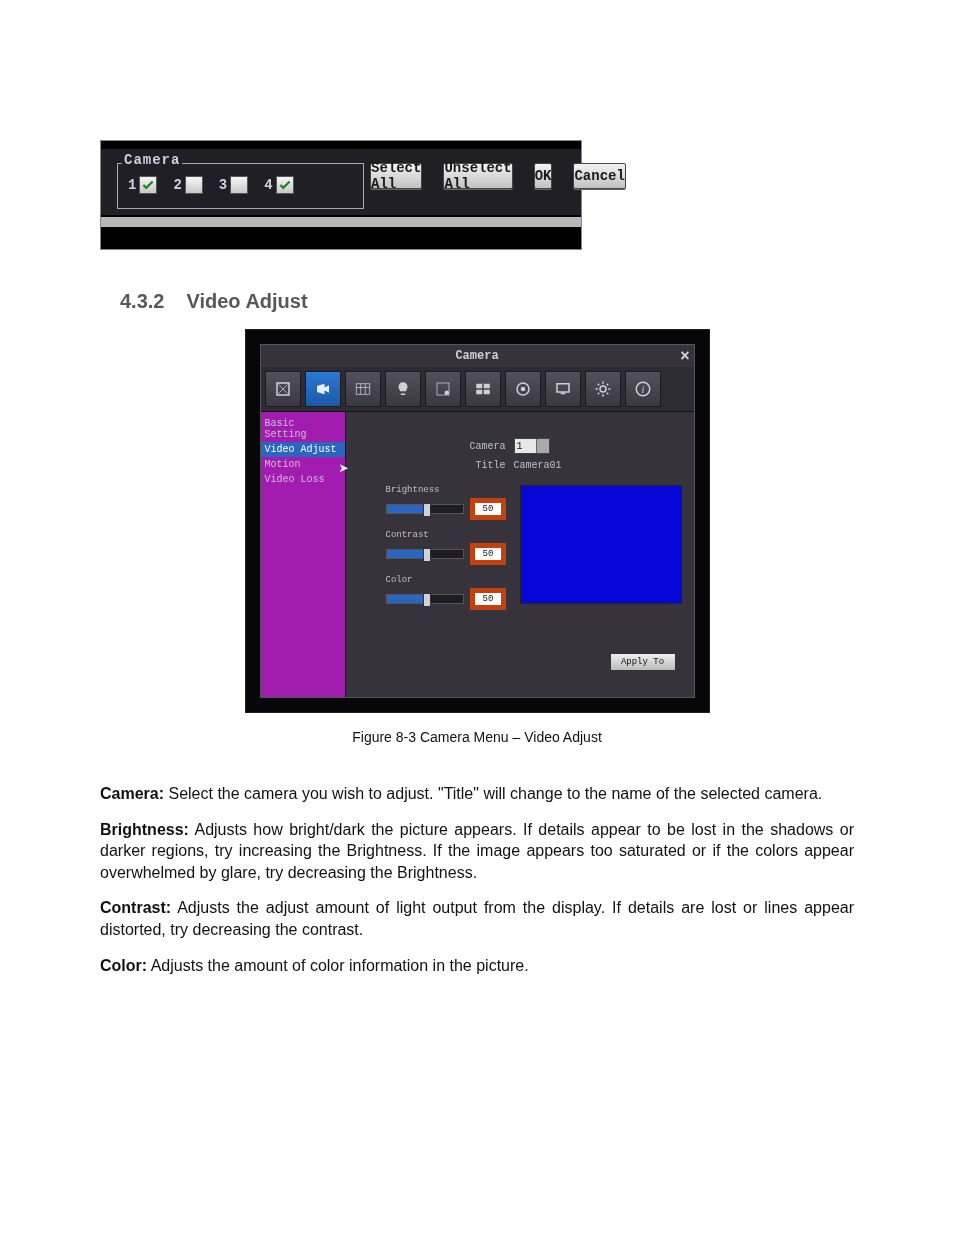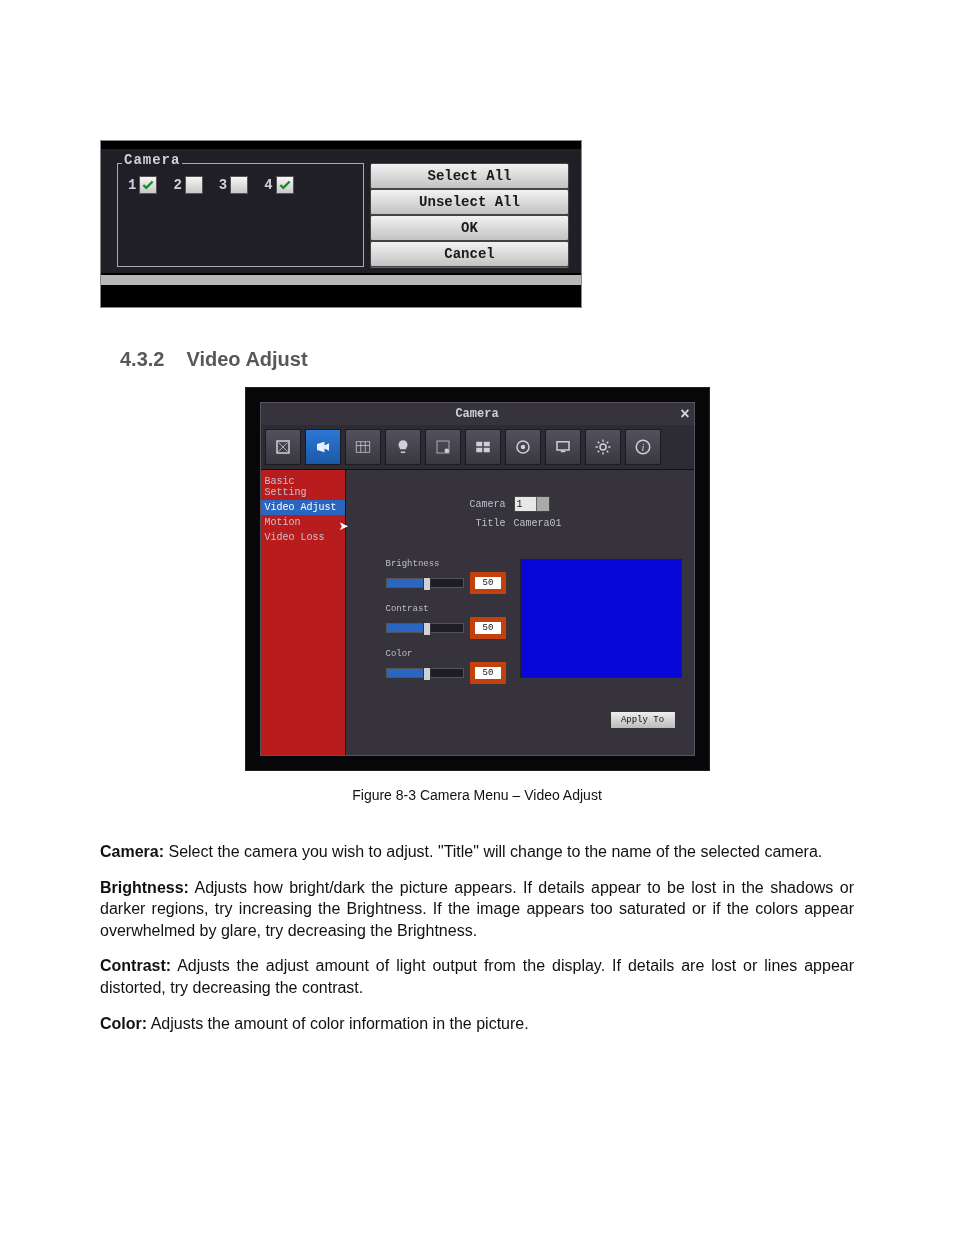--- a/index.html
+++ b/index.html
@@ -10,47 +10,47 @@
 .camsel-inner{background:#201f25;padding:14px 6px 6px 6px}
 .camsel-row{display:flex}
 .fieldset{border:1px solid #aaa7b8;margin:0 6px 0 10px;padding:6px 10px 14px 10px;flex:0 0 225px;position:relative}
 .fieldset-legend{position:absolute;top:-12px;left:4px;background:#201f25;color:#d0cfdc;font-family:"Courier New",monospace;font-weight:bold;font-size:14px;padding:0 2px;letter-spacing:1px}
 .cnums{display:flex;gap:16px;margin-top:6px}
 .cnum{display:flex;align-items:center;gap:3px}
 .cnum-label{color:#d0cfdc;font-family:"Courier New",monospace;font-weight:bold;font-size:14px}
 .ckbox{width:16px;height:16px;background:linear-gradient(#f6f6f6,#c8c8c8);border:1px solid #555;display:flex;align-items:center;justify-content:center}
 .ckbox svg{width:14px;height:14px;display:none}
 .ckbox.checked svg{display:block}
-.btncol{flex:1;display:flex;flex-direction:column;gap:0;padding-right:6px}
+.btncol{flex:1;display:flex;flex-direction:row;gap:21px;padding-right:6px}
 .winbtn{background:linear-gradient(#f2f2f2,#c2c2c2);border:1px solid #444;height:24px;display:flex;align-items:center;justify-content:center;font-family:"Courier New",monospace;font-weight:bold;font-size:14px;color:#1a1a1a;border-radius:2px;box-shadow:0 1px 0 #666}
 .graybar{height:10px;background:#b7b7b7;margin-top:2px}
 
 
 .sect-h{font-family:Arial,sans-serif;font-weight:bold;color:#585858;font-size:20px;margin:30px 0 16px 20px}
 .sect-h .num{margin-right:22px}
 
 
 .vashot{width:435px;margin:0 auto;background:#07070a;padding:14px;border:1px solid #222}
 .vawindow{background:#36333c;border:1px solid #56535e;position:relative}
 .vatitlebar{height:22px;display:flex;align-items:center;justify-content:center;color:#cfcfd8;font:bold 12px/1 "Courier New",monospace;position:relative}
 .vaclose{position:absolute;right:4px;top:2px;color:#d8d8e2;font:bold 16px Arial}
 .vatoolbar{display:flex;gap:4px;padding:4px;background:#2d2b33;border-bottom:1px solid #111}
 .vatool{width:34px;height:34px;background:linear-gradient(#53515d,#39373f);border:1px solid #1b1a1f;display:flex;align-items:center;justify-content:center;color:#c9c9d2}
 .vatool.active{background:linear-gradient(#2c78d4,#1a59a6)}
 .vabody{display:flex;min-height:285px}
-.vasidebar{width:85px;border-right:1px solid #111;padding:4px 0;background:#b91c1c}
+.vasidebar{width:85px;border-right:1px solid #111;padding:4px 0;background:#a21caf}
 .vaside-item{color:#c4c4d0;font:10px "Courier New",monospace;padding:2px 4px}
 .vaside-item.sel{background:#2a66bf;color:#fff}
 .vamain{flex:1;padding:26px 12px 10px 40px;position:relative}
 .varow{display:flex;align-items:center;gap:8px;margin-bottom:6px}
 .valabel{color:#c0c0cc;font:10px "Courier New",monospace;width:55px;text-align:right}
 .vadrop{width:30px;height:14px;background:#e8e8e8;border:1px solid #444;font:10px "Courier New",monospace;display:flex;align-items:center;padding:0 2px;color:#111;position:relative}
 .vadrop::after{content:"";position:absolute;right:0;top:0;width:12px;height:100%;background:#aaa;border-left:1px solid #666}
 .vatitleval{color:#c0c0cc;font:10px "Courier New",monospace}
-.vasliderarea{display:flex;gap:14px;align-items:flex-start;margin-top:30px}
+.vasliderarea{display:flex;gap:14px;align-items:flex-start;margin-top:14px}
 .vasliders{width:120px}
 .vasl-lbl{color:#bfbfcb;font:9px "Courier New",monospace;margin-bottom:3px}
 .vasl-row{display:flex;align-items:center;gap:6px;margin-bottom:10px}
 .vasl-track{width:80px;height:8px;background:#1e1d23;border:1px solid #555;position:relative}
 .vasl-fill{position:absolute;left:0;top:0;height:100%;background:#2a66bf;width:50%}
 .vasl-thumb{position:absolute;left:48%;top:-2px;width:6px;height:12px;background:#d0d0d8;border:1px solid #333}
 .vasl-val{width:26px;height:12px;background:#ffffff;border:5px solid #c2410c;font:9px "Courier New",monospace;display:flex;align-items:center;justify-content:center;color:#111}
 .vapreview{width:160px;height:117px;background:#0606d8;border:1px solid #222}
 .vaapply{position:absolute;right:18px;bottom:26px;width:64px;height:16px;background:linear-gradient(#eee,#bbb);border:1px solid #333;font:9px "Courier New",monospace;display:flex;align-items:center;justify-content:center;color:#111}
 

